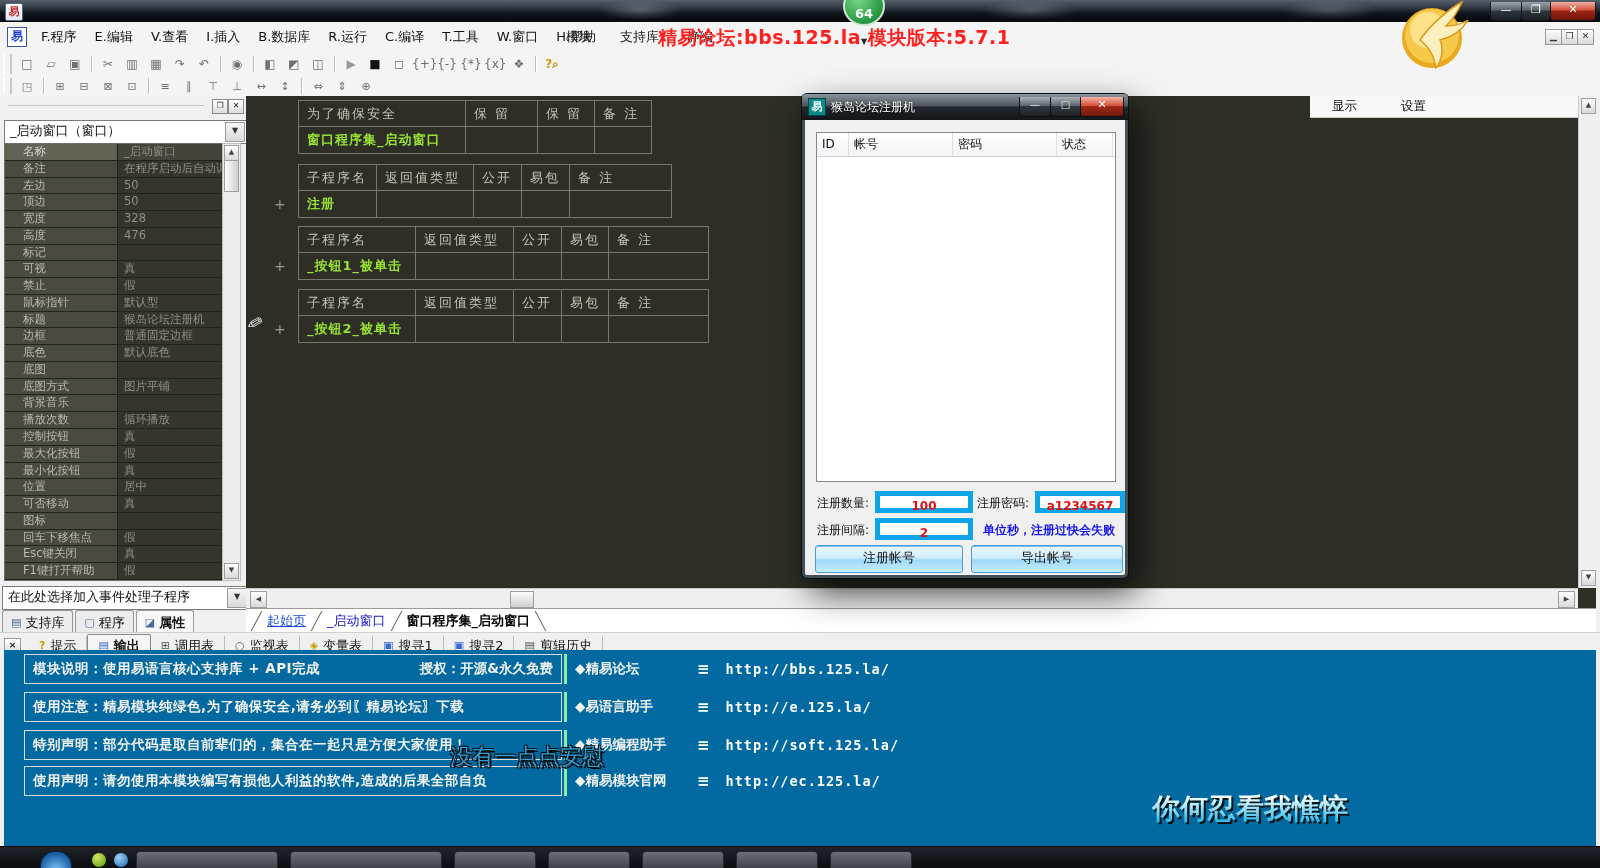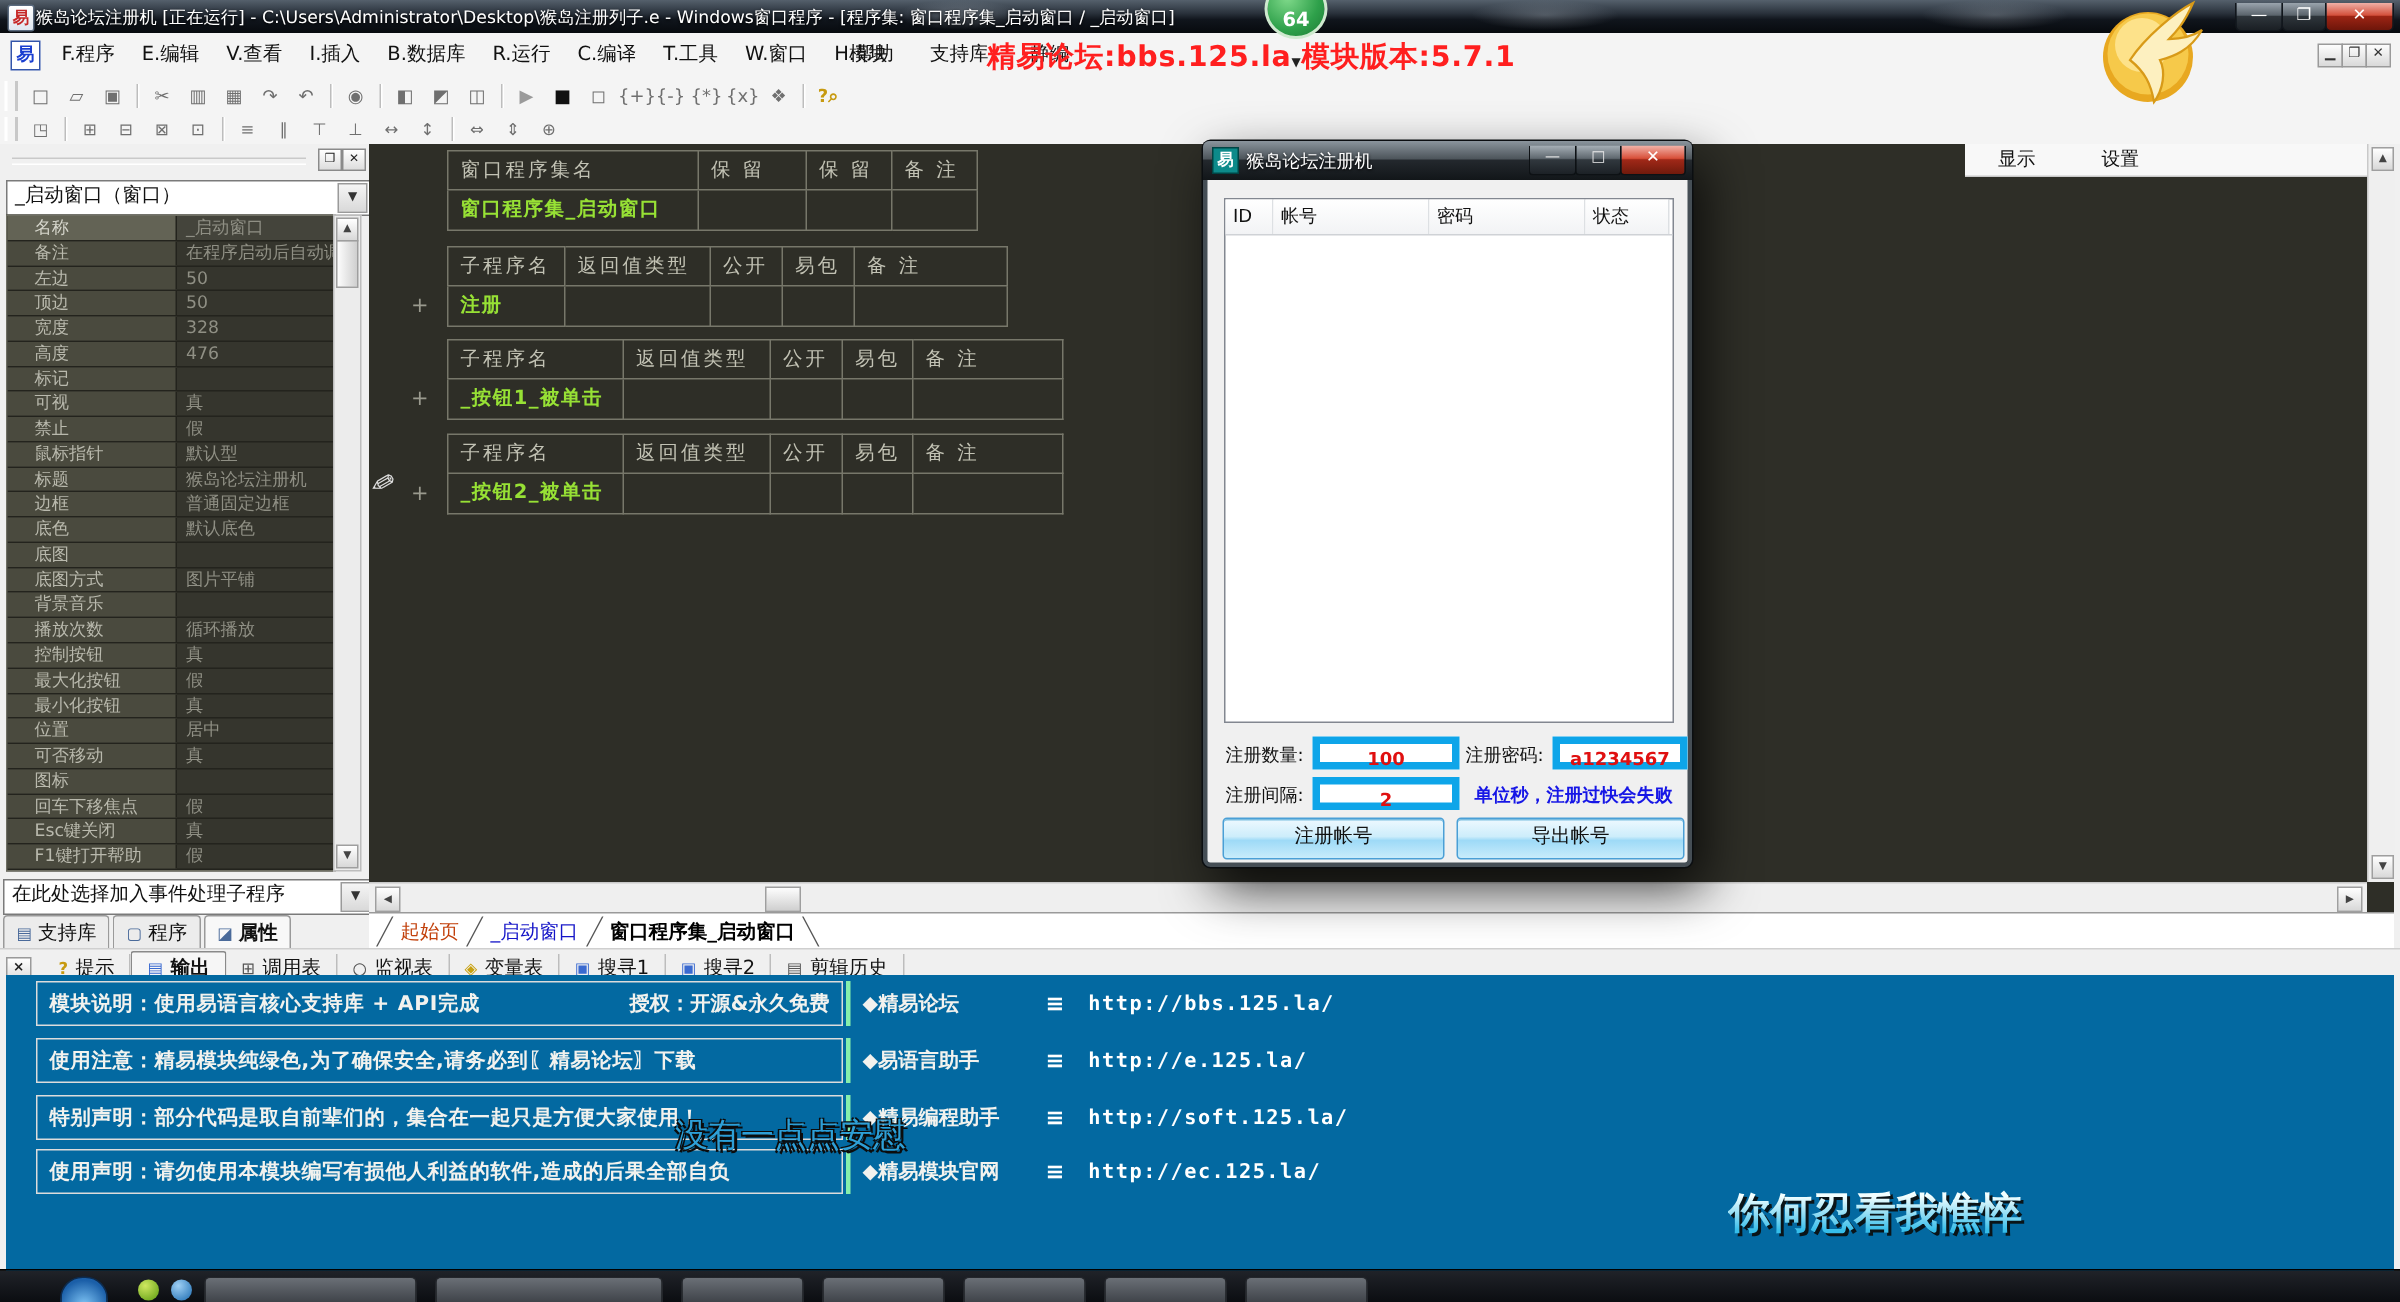--- a/index.html
+++ b/index.html
@@ -193,21 +193,20 @@
     background:radial-gradient(circle at 50% 100%,#7ec4f5,#1b5fa8 70%);border:1px solid #0d2b4e;}
   .tk-dot{width:14px;height:14px;border-radius:50%;margin-top:6px;}
 </style>
 </head>
 <body>
 
 <div id="screen" data-name="desktop-screen">
 
   <div id="titlebar" class="abs" data-name="os-titlebar">
     <div id="app-icon" class="abs" data-name="app-icon">易</div>
-    <div id="win-title" class="abs" data-name="window-title">猴岛论坛注册机 [正在运行] - C:\Users\Administrator\Desktop\猴岛注册列子.e - Windows窗口程序 - [程序集: 窗口程序集_启动窗口 / _启动窗口]</div>
     <div class="capbtn abs" style="left:1490px;width:30px;" data-name="minimize-button">—</div>
     <div class="capbtn abs" style="left:1521px;width:28px;" data-name="restore-button">❐</div>
     <div class="capbtn abs" id="cap-close" style="left:1550px;width:44px;" data-name="close-button">✕</div>
   </div>
   <div id="notif-badge" class="abs" data-name="notification-badge">64</div>
 
   <div id="gold-logo" class="abs" data-name="gold-bird-logo">
     <svg width="90" height="72" viewBox="0 0 90 72">
       <circle cx="42" cy="38" r="30" fill="#e8a820"></circle>
       <circle cx="42" cy="36" r="27" fill="#f6c94a"></circle>
@@ -432,21 +431,21 @@
         <div class="ltab active" data-name="panel-tab-属性">
           <div class="licon" data-name="property-icon">◪</div>
           <div data-name="panel-tab-label">属性</div>
         </div>
       </div>
   </div>
 
   <div id="editor" class="abs" data-name="code-editor">
       <div class="etable" data-name="code-table" style="left: 52px; top: 4px;">
         <div class="erow head" data-name="code-table-header">
-          <div class="ecell" data-name="header-cell" style="width: 168px;">窗口程序集名</div>
+          <div class="ecell" data-name="header-cell" style="width: 168px;">为了确保安全</div>
           <div class="ecell" data-name="header-cell" style="width: 72px;">保 留</div>
           <div class="ecell" data-name="header-cell" style="width: 57px;">保 留</div>
           <div class="ecell" data-name="header-cell" style="width: 57px;">备 注</div>
         </div>
         <div class="erow data" data-name="code-table-row">
           <div class="ecell green" data-name="subroutine-name" style="width: 168px;">窗口程序集_启动窗口</div>
           <div class="ecell" data-name="empty-cell" style="width: 72px;"></div>
           <div class="ecell" data-name="empty-cell" style="width: 57px;"></div>
           <div class="ecell" data-name="empty-cell" style="width: 57px;"></div>
         </div>
@@ -514,21 +513,21 @@
     <div class="sarrow abs" style="top:474px;" data-name="scroll-down-icon">▼</div>
   </div>
   <div id="h-scroll" class="abs" data-name="editor-hscrollbar">
     <div class="harrow abs" style="left:4px;" data-name="scroll-left-icon">◀</div>
     <div id="h-thumb" class="abs" data-name="scrollbar-thumb"></div>
     <div class="harrow abs" style="left:1312px;" data-name="scroll-right-icon">▶</div>
   </div>
 
   <div id="doc-tabs" class="abs" data-name="document-tabs">
       <div class="dslash" data-name="tab-divider"></div>
-      <div class="dtab" data-name="doc-tab-起始页" style="color: #c2410c;">起始页</div>
+      <div class="dtab" data-name="doc-tab-起始页" style="color: #1d4ed8; text-decoration: underline;">起始页</div>
       <div class="dslash" data-name="tab-divider"></div>
       <div class="dtab" data-name="doc-tab-_启动窗口" style="color: rgb(21, 21, 200);">_启动窗口</div>
       <div class="dslash" data-name="tab-divider"></div>
       <div class="dtab active" data-name="doc-tab-窗口程序集_启动窗口" style="color: rgb(0, 0, 0);">窗口程序集_启动窗口</div>
       <div class="dslash rev" data-name="tab-divider"></div>
     </div>
 
   <div id="bp-bar" class="abs" data-name="bottom-tab-bar">
     <div id="bp-close" data-name="bottom-panel-close-button">×</div>
   <div class="btab" data-name="bottom-tab-提示">

